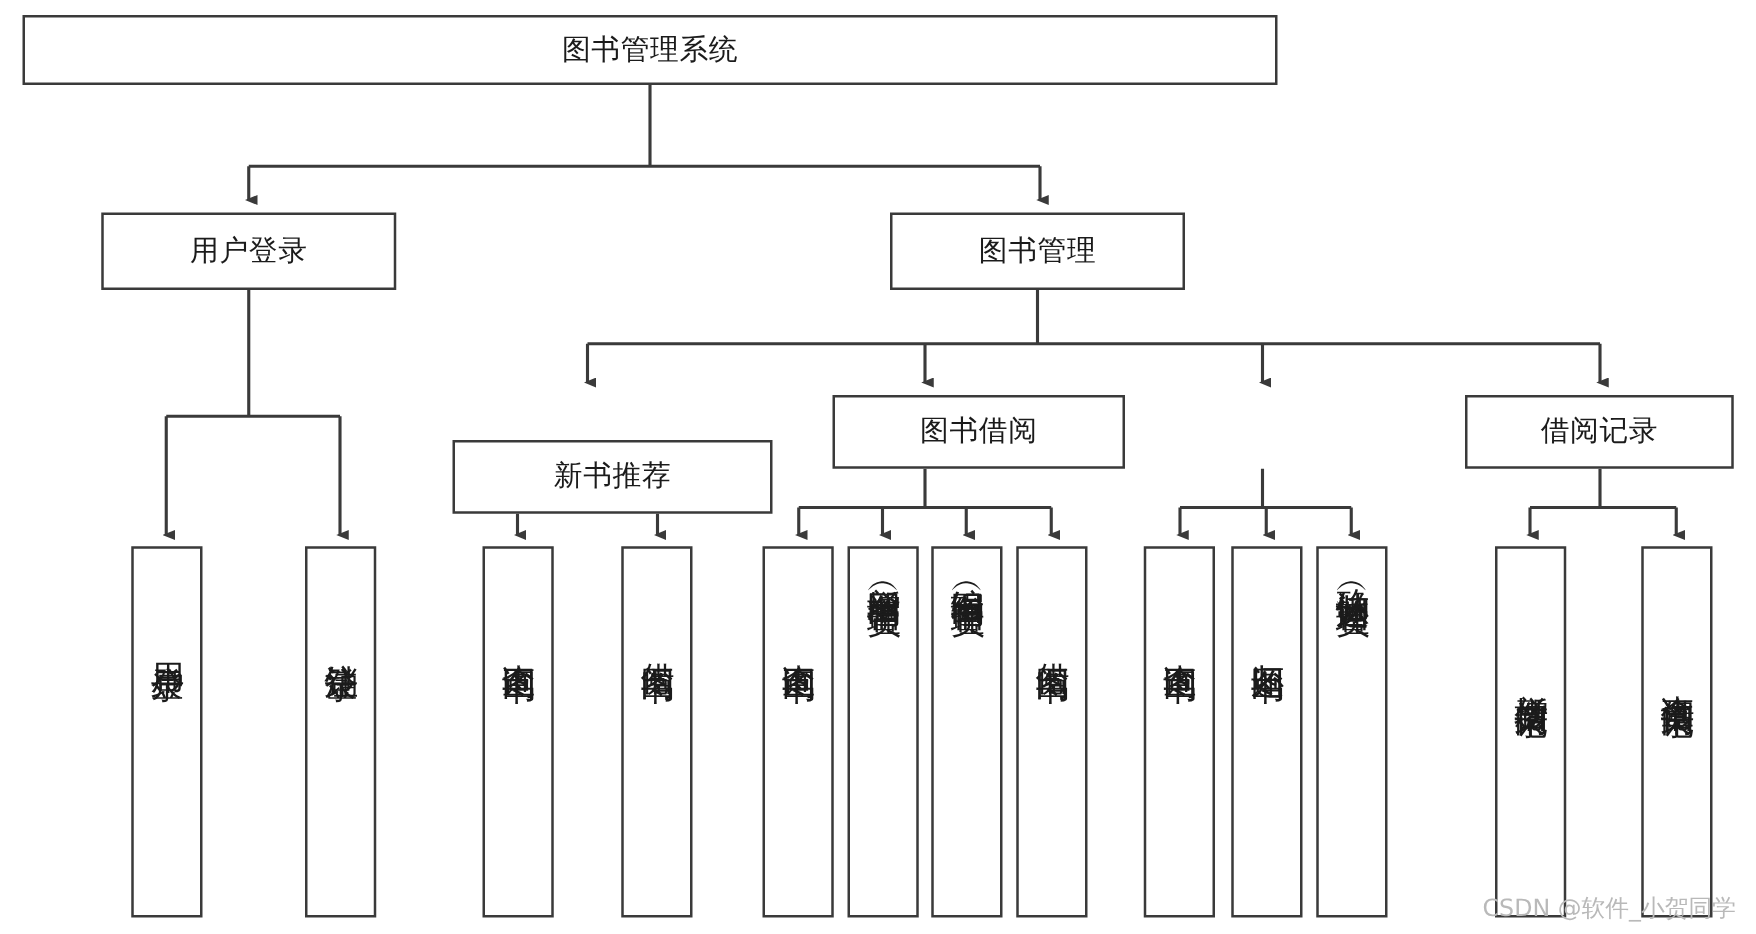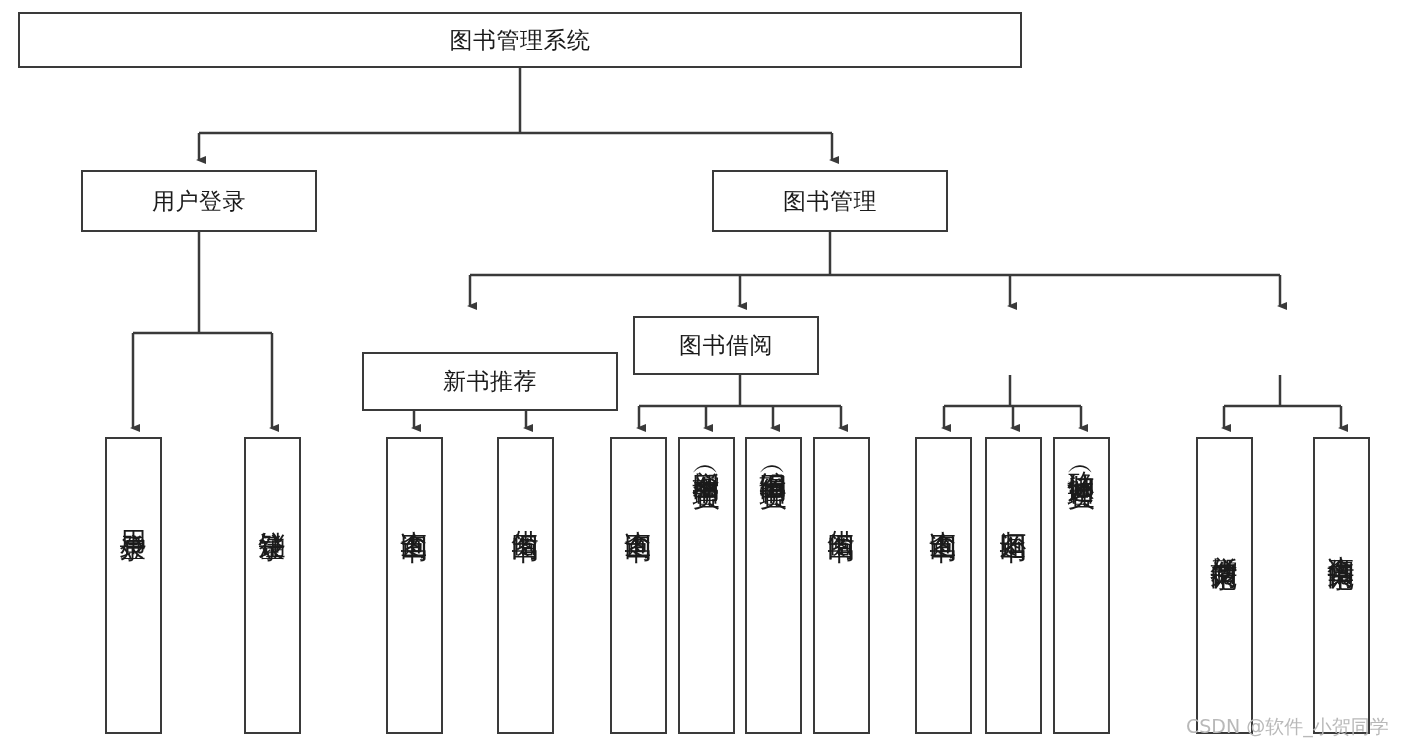--- a/index.html
+++ b/index.html
@@ -135,22 +135,25 @@
   <div class="node horiz" style="left:81px; top:170px; width:236px; height:62px;">
     <span class="label">用户登录</span>
   </div>
   <div class="node horiz" style="left:712px; top:170px; width:236px; height:62px;">
     <span class="label">图书管理</span>
   </div>
 
   <div class="node horiz" style="left:362px; top:320px; width:256px; height:59px;margin-top:32px;">
     <span class="label">新书推荐</span>
   </div>
-  <div class="node horiz" style="left:633px; top:316px; width:186px; height:59px;">
+  <div class="node horiz" style="left:666px; top:316px; width:234px; height:59px;">
     <span class="label">图书借阅</span>
+  </div>
+  <div class="node horiz" style="left:1172px; top:316px; width:215px; height:59px;">
+    <span class="label">借阅记录</span>
   </div>
 
   <div class="node vert pad-mid" style="left:105px; top:437px; width:57px; height:297px;">
     <span class="label">用户登录</span>
   </div>
   <div class="node vert pad-mid" style="left:244px; top:437px; width:57px; height:297px;">
     <span class="label">注销登录</span>
   </div>
 
   <div class="node vert pad-mid" style="left:386px; top:437px; width:57px; height:297px;">

